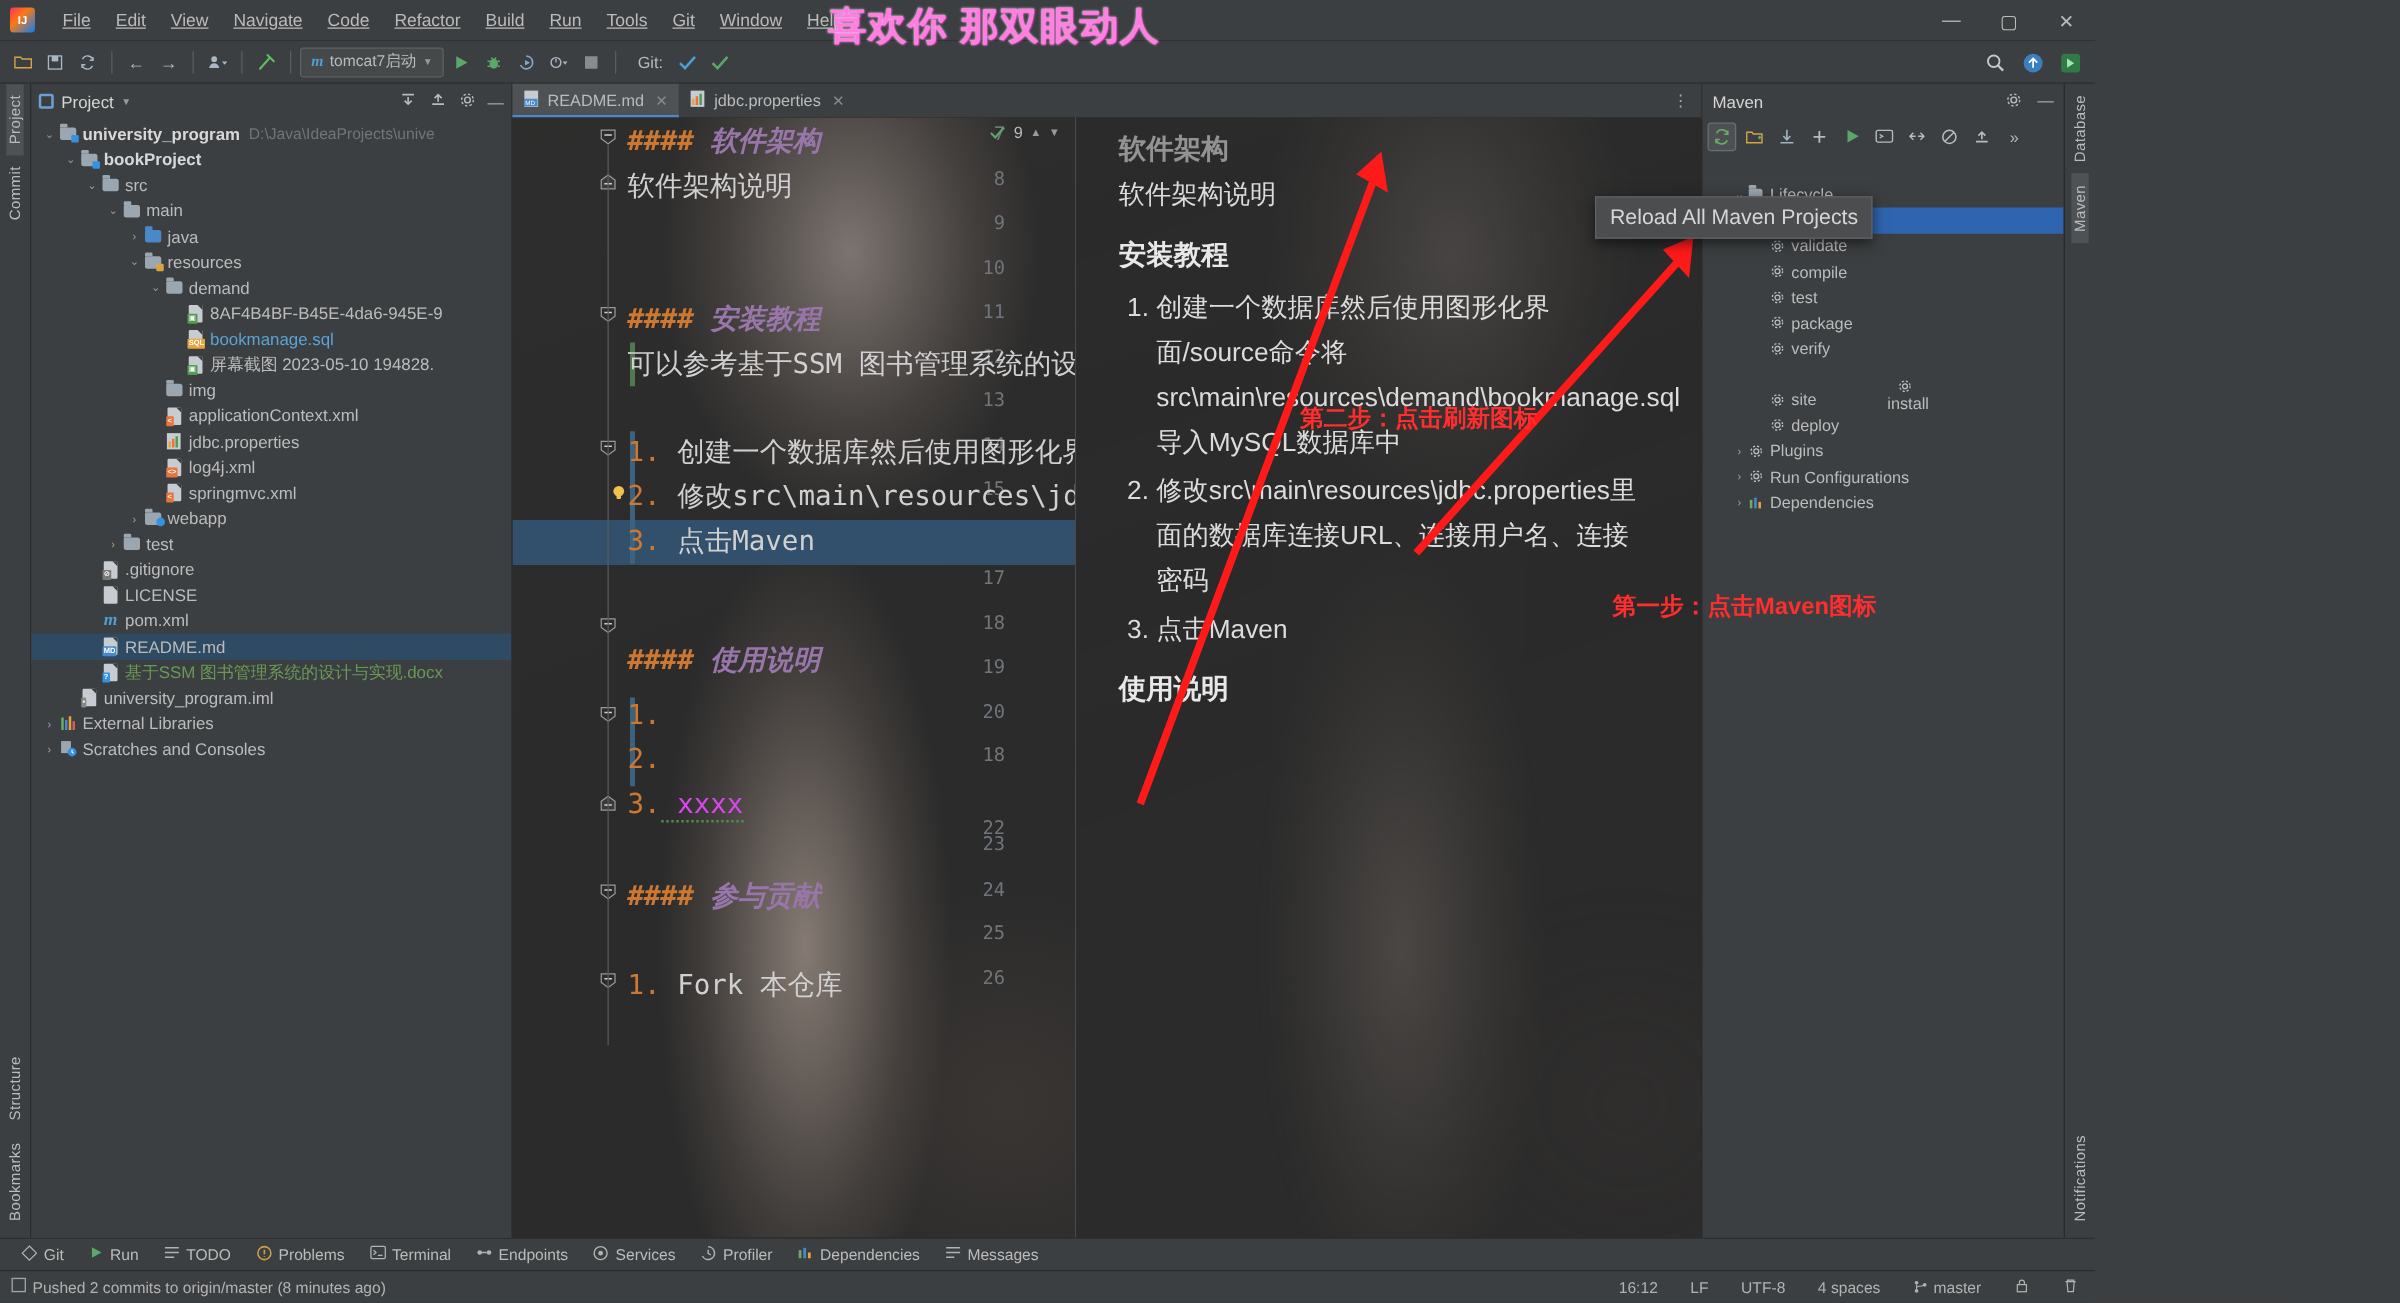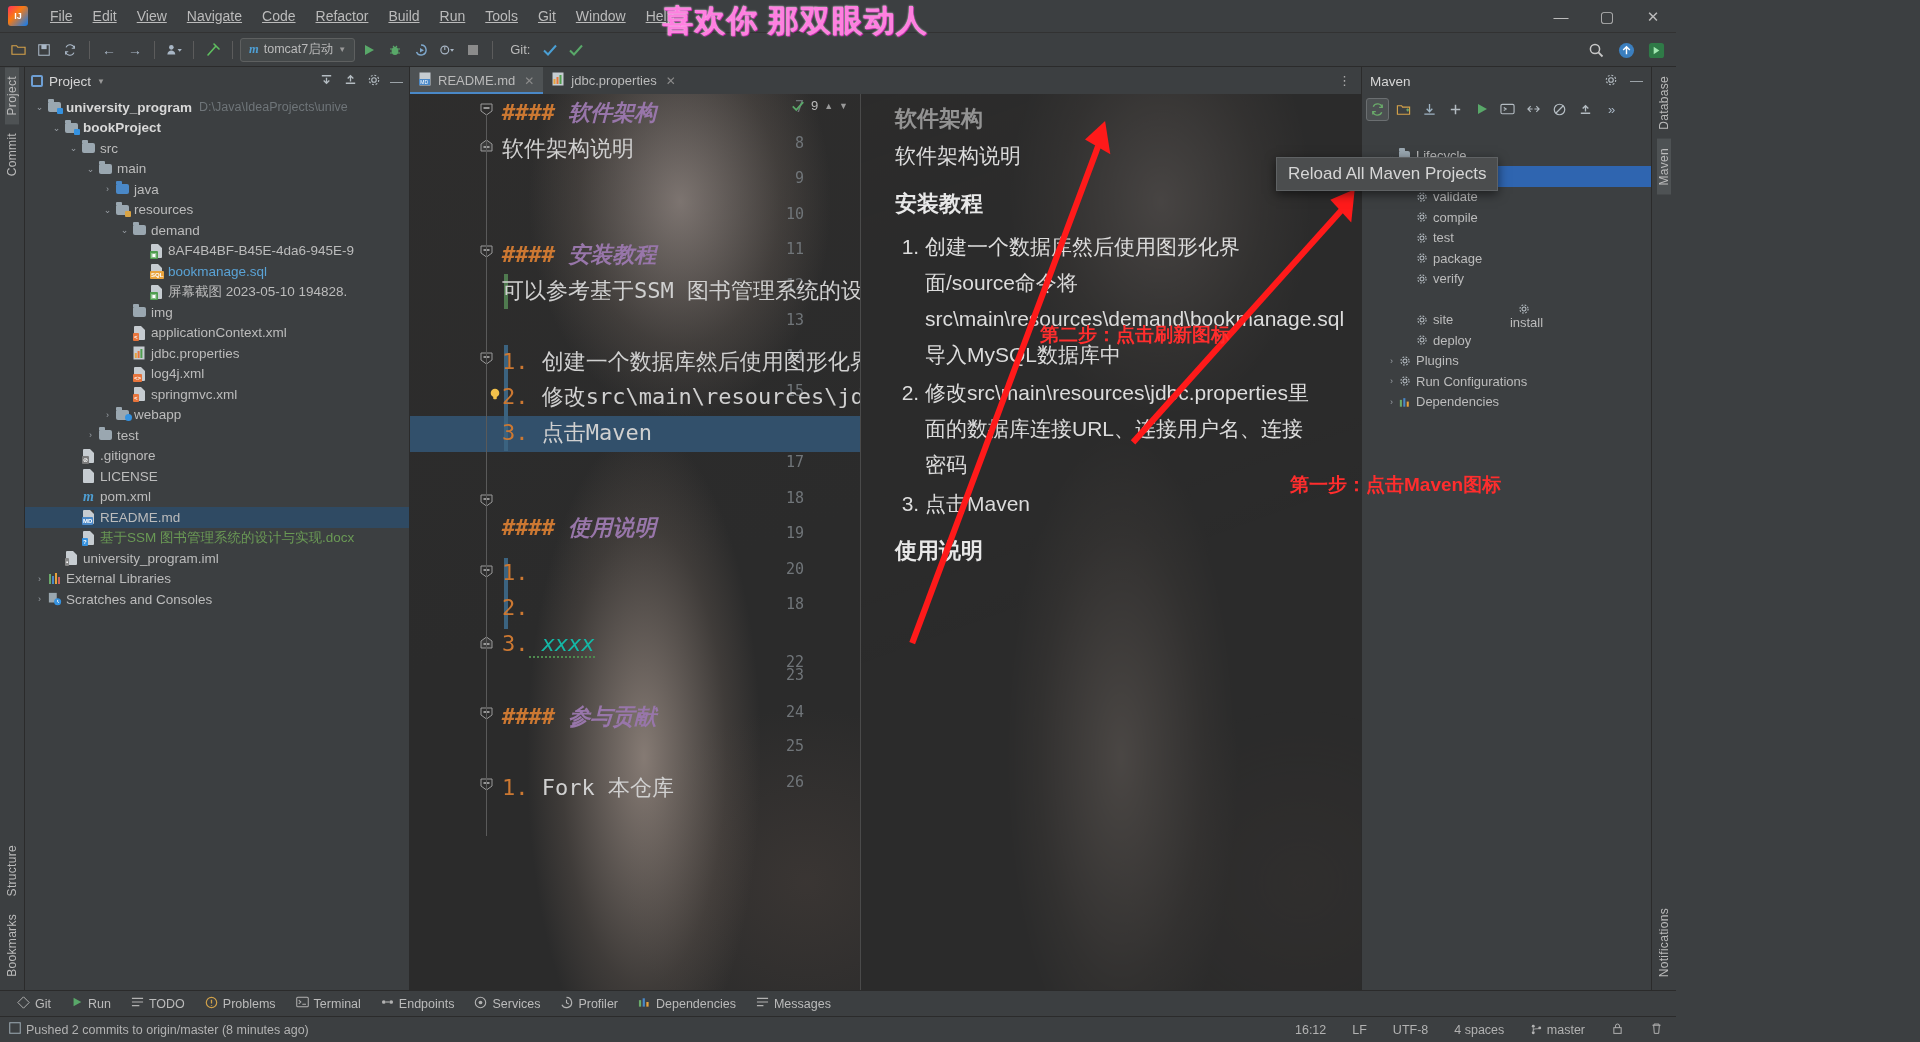--- a/index.html
+++ b/index.html
@@ -143,21 +143,21 @@
   }
   .lineno{ position:absolute; right:56px; font-size:15px; color:#707579; font-family:"DejaVu Sans Mono","Liberation Mono",monospace; }
   .fold{ position:absolute; left:70px; width:12px; height:12px; color:#888; }
   .fold svg{ display:block; }
   .codeline{ position:absolute; left:92px; font-size:22px; white-space:nowrap; z-index:3;
              font-family:"DejaVu Sans Mono","Liberation Mono",monospace; }
   .hashes{ color:#cc7832; font-weight:bold; font-style:italic; }
   .mdhead{ color:#9876aa; font-weight:bold; font-style:italic; }
   .plain{ color:#d0d0d0; }
   .onum{ color:#cc7832; }
-  .xxxx{ color:#14b8a6; border-bottom:2px dotted #4f8a4f;font-style:italic; }
+  .xxxx{ color:#d946ef; border-bottom:2px dotted #4f8a4f; }
   .cur-line{ position:absolute; left:0; right:0; height:36px; background:#32506b; z-index:1; }
   .changebar{ position:absolute; left:94px; width:4px; z-index:2; }
 
   
   .mdprev{ position:absolute; inset:0; padding:10px 40px 10px 34px; z-index:3; overflow:hidden; color:#d6d6d6; }
   .mdprev h2{ font-size:22px; margin:14px 0 10px; color:#e8e8e8; }
   .mdprev p{ font-size:21px; line-height:1.75; margin:4px 0 12px; color:#dcdcdc; }
   .mdprev ol{ font-size:21px; line-height:1.72; margin:2px 0 10px 30px; color:#dcdcdc; }
   .mdprev li{ margin-bottom:2px; }
 

